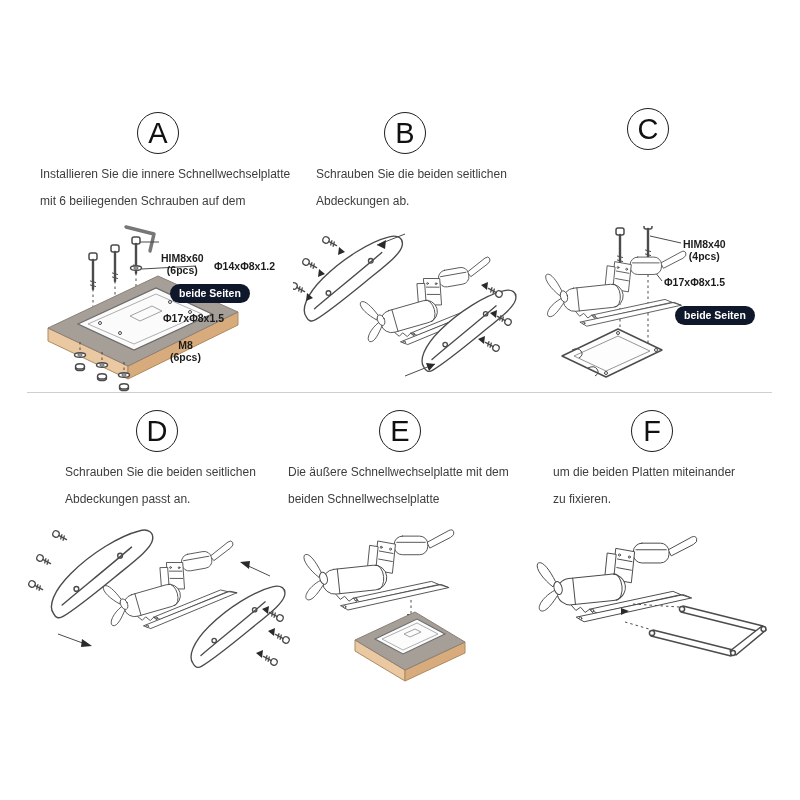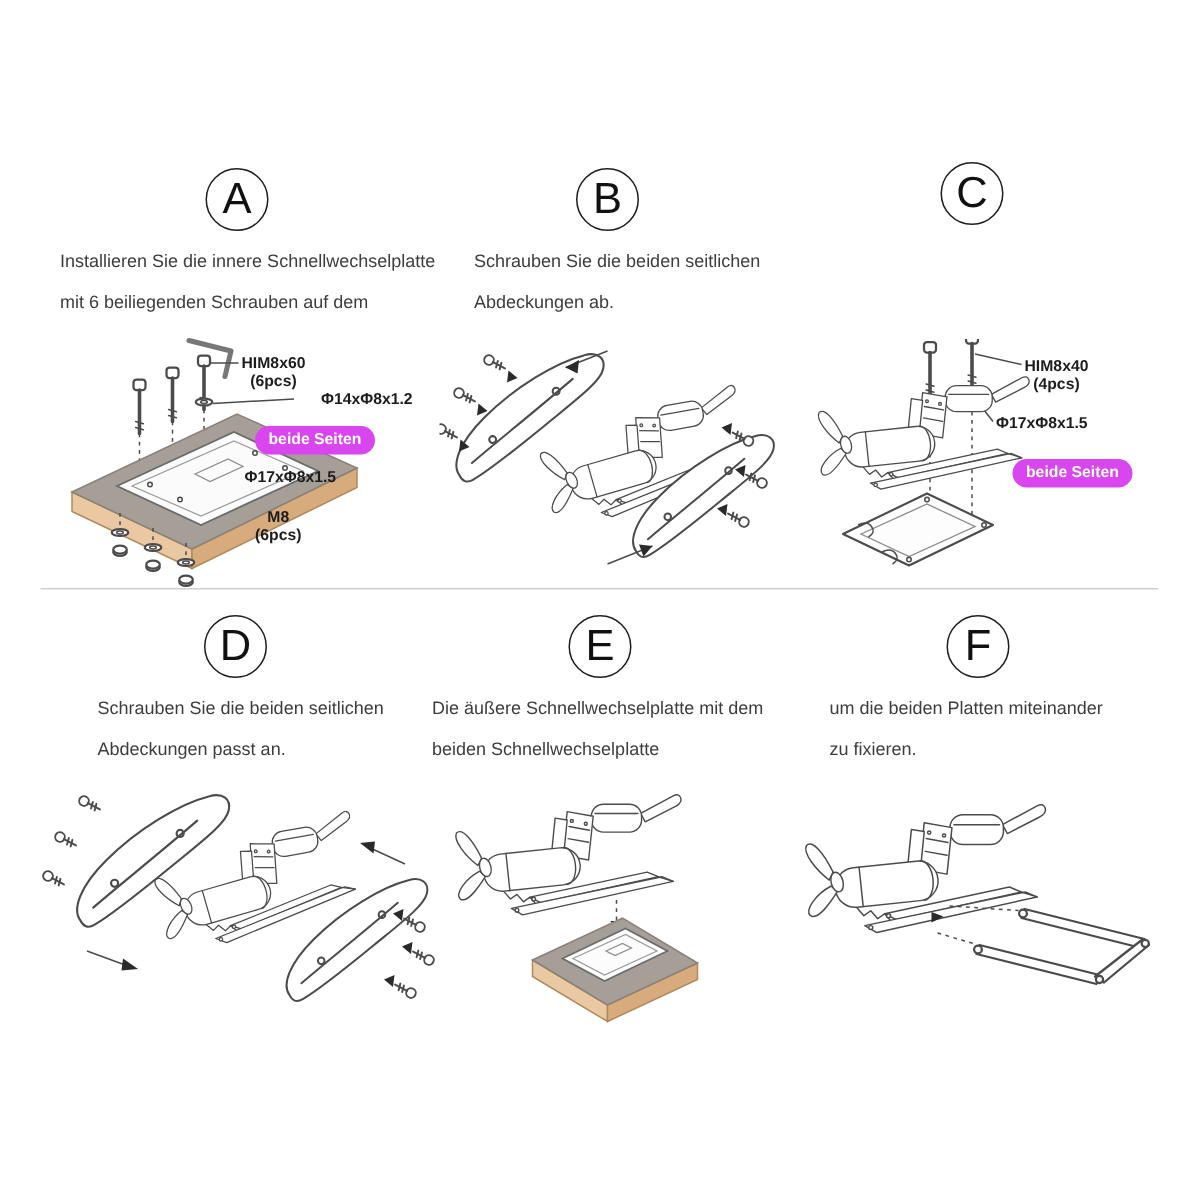--- a/index.html
+++ b/index.html
@@ -10,21 +10,21 @@
   .circle{width:40px;height:40px;border:1.5px solid #1e1e1e;border-radius:50%;
           margin:0 auto;display:flex;align-items:center;justify-content:center;
           font-size:29px;color:#111;background:#fff;}
   .lines{margin-top:7px;font-size:12px;color:#3d3d3d;}
   .lines div{line-height:27px;white-space:nowrap;}
   .diagram{position:absolute;}
   .diagram svg{display:block;}
   .dlabel{position:absolute;font-size:10.5px;font-weight:bold;color:#1c1c1c;
           line-height:12px;white-space:nowrap;}
   .dlabel .ctr{text-align:center;}
-  .badge{position:absolute;background:#d946ef;color:#ffffff;font-size:10.5px;font-weight:bold;
+  .badge{position:absolute;background:#0f172a;color:#ffffff;font-size:10.5px;font-weight:bold;
          padding:3px 9px 4px 9px;border-radius:12px;white-space:nowrap;}
   .art{stroke:#4b4b4b;stroke-width:1.5;fill:#ffffff;stroke-linejoin:round;stroke-linecap:round;}
   .thin{stroke:#4b4b4b;stroke-width:1;fill:none;}
   .dash{stroke:#4b4b4b;stroke-width:1;fill:none;stroke-dasharray:2.5,3;}
   .solid{fill:#2a2a2a;stroke:none;}
 </style>
 </head>
 <body>
 
 <div class="page">
@@ -183,21 +183,21 @@
       <line x1="50" y1="118" x2="50" y2="128" class="dash"></line>
       <line x1="72" y1="128" x2="72" y2="138" class="dash"></line>
       <line x1="94" y1="138" x2="94" y2="148" class="dash"></line>
       <use href="#washer" x="50" y="131"></use>
         <use href="#nut" x="50" y="144"></use>
       <use href="#washer" x="72" y="141"></use>
         <use href="#nut" x="72" y="154"></use>
       <use href="#washer" x="94" y="151"></use>
         <use href="#nut" x="94" y="164"></use>
     </svg>
-    <div class="dlabel" style="left:131px;top:12px;">
+    <div class="dlabel" style="left:131px;top:28px;">
       <div>HIM8x60</div>
       <div class="ctr">(6pcs)</div>
     </div>
     <div class="dlabel" style="left:184px;top:36px;">Φ14xΦ8x1.2</div>
     <div class="badge" style="left:140px;top:60px;">beide Seiten</div>
     <div class="dlabel" style="left:133px;top:88px;">Φ17xΦ8x1.5</div>
     <div class="dlabel" style="left:140px;top:115px;">
       <div class="ctr">M8</div>
       <div class="ctr">(6pcs)</div>
     </div>

